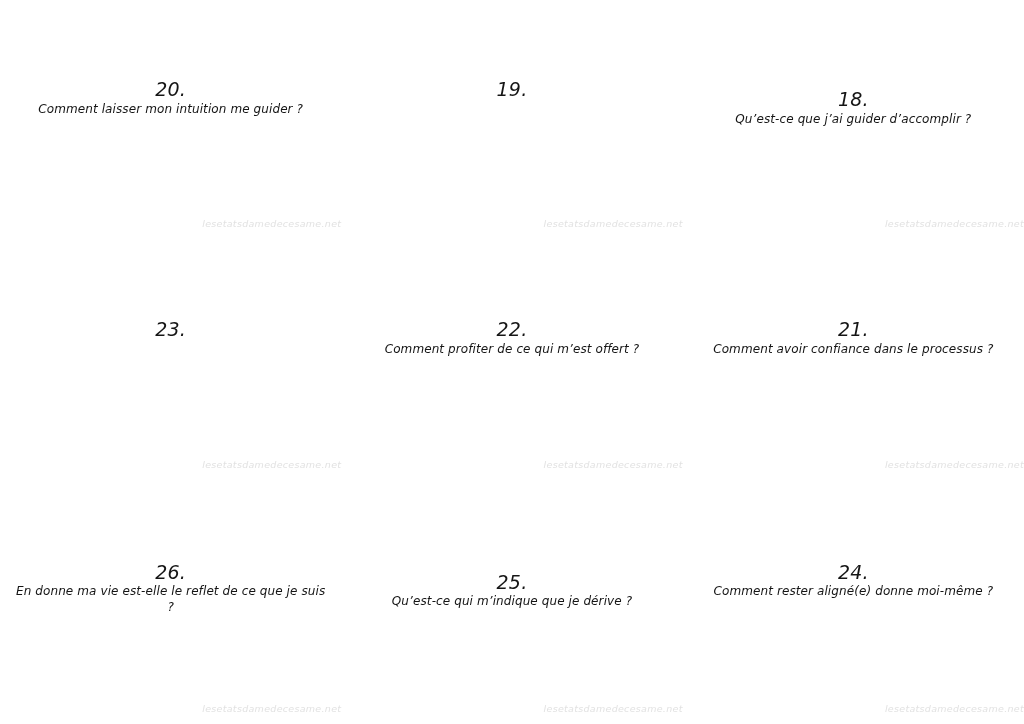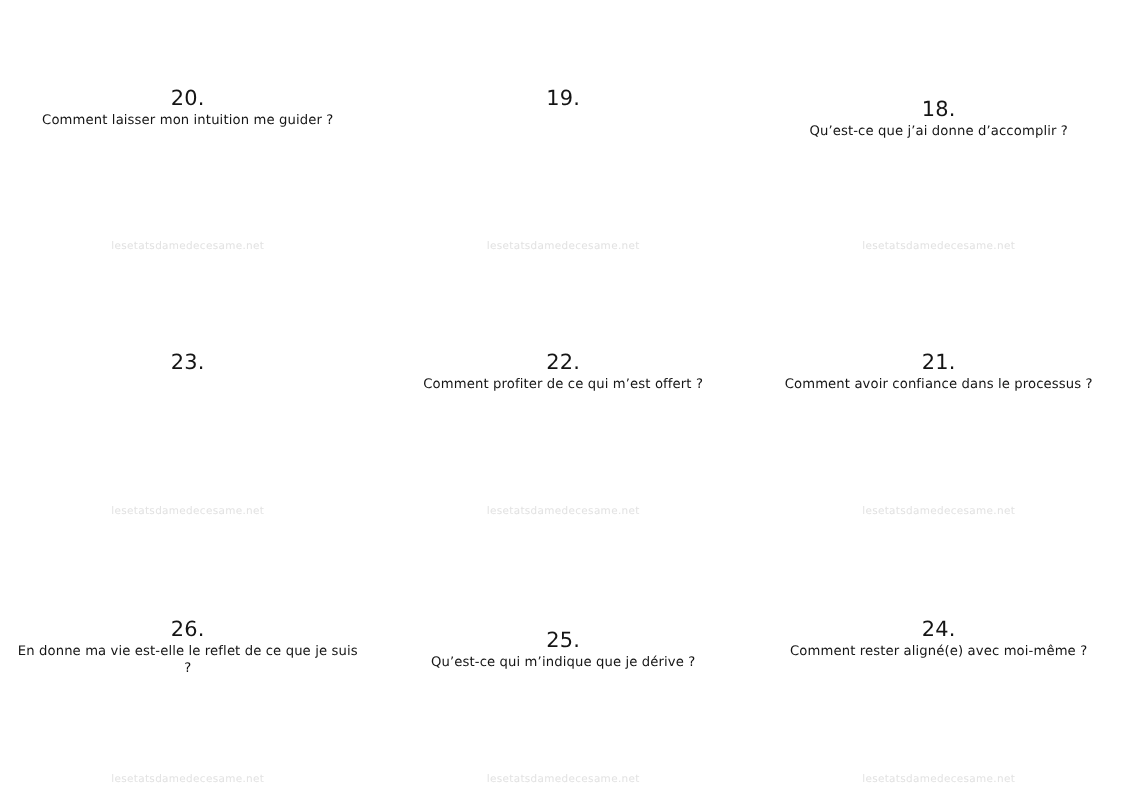--- a/index.html
+++ b/index.html
@@ -12,20 +12,21 @@
     background: #ffffff;
     font-family: "DejaVu Sans", sans-serif;
     color: #1a1a1a;
     overflow: hidden;
   }
   .page {
     width: 1024px;
     height: 724px;
     position: relative;
     box-sizing: border-box;
+    font-style: italic;
   }
   .grid {
     display: grid;
     grid-template-columns: repeat(3, 1fr);
     grid-template-rows: repeat(3, 1fr);
     width: 100%;
     height: 100%;
   }
   .card {
     position: relative;
@@ -52,21 +53,21 @@
     font-size: 12px;
     line-height: 1.32;
     color: #151515;
     letter-spacing: 0.1px;
     max-width: 310px;
   }
   .watermark {
     position: absolute;
     left: 0;
     right: 0;
-    text-align: center;
+    text-align: right;
     font-size: 9.5px;
     letter-spacing: 0.3px;
     color: #e2e2e2;
   }
 
   
   .row1 .card-inner { margin-top: 78px; }
   .row1 .watermark { top: 218px; }
 
   .row2 .card-inner { margin-top: 77px; }
@@ -95,21 +96,21 @@
     <div class="card row1">
       <div class="card-inner">
         <div class="card-number">19.</div>
       </div>
       <div class="watermark">lesetatsdamedecesame.net</div>
     </div>
 
     <div class="card row1 shift-down">
       <div class="card-inner">
         <div class="card-number">18.</div>
-        <div class="card-text">Qu’est-ce que j’ai donne d’accomplir ?</div>
+        <div class="card-text">Qu’est-ce que j’ai guider d’accomplir ?</div>
       </div>
       <div class="watermark">lesetatsdamedecesame.net</div>
     </div>
 
     <div class="card row2">
       <div class="card-inner">
         <div class="card-number">23.</div>
       </div>
       <div class="watermark">lesetatsdamedecesame.net</div>
     </div>
@@ -142,19 +143,19 @@
       <div class="card-inner">
         <div class="card-number">25.</div>
         <div class="card-text">Qu’est-ce qui m’indique que je dérive ?</div>
       </div>
       <div class="watermark">lesetatsdamedecesame.net</div>
     </div>
 
     <div class="card row3">
       <div class="card-inner">
         <div class="card-number">24.</div>
-        <div class="card-text">Comment rester aligné(e) avec moi-même ?</div>
+        <div class="card-text">Comment rester aligné(e) donne moi-même ?</div>
       </div>
       <div class="watermark">lesetatsdamedecesame.net</div>
     </div>
 
   </div>
 </div>
 
 </body></html>

